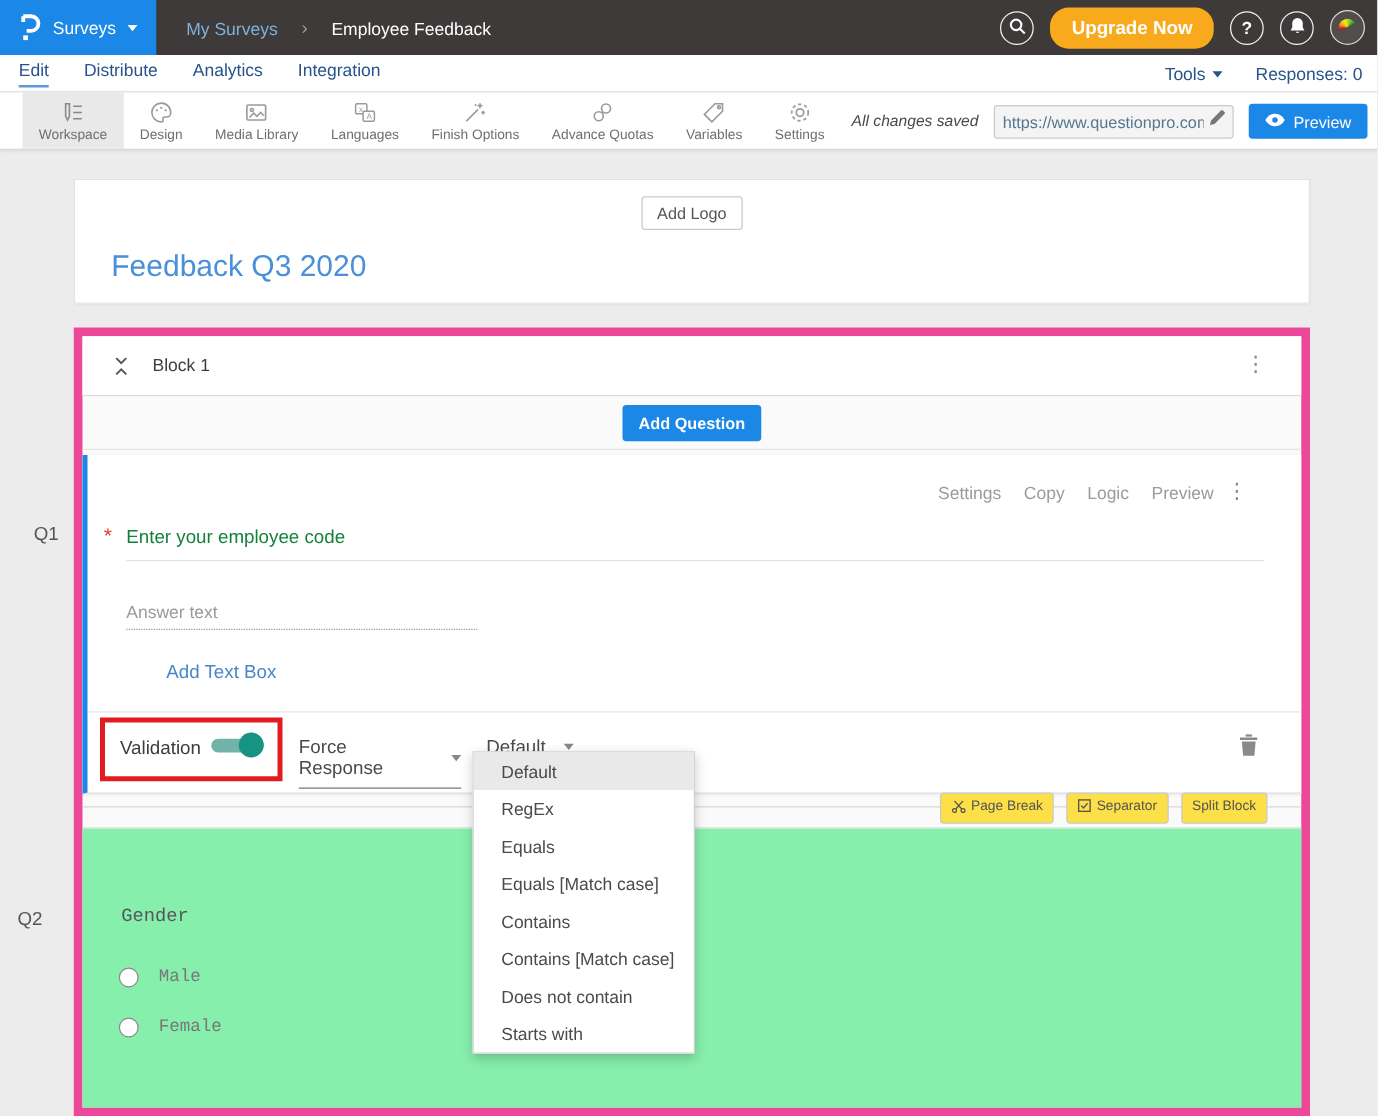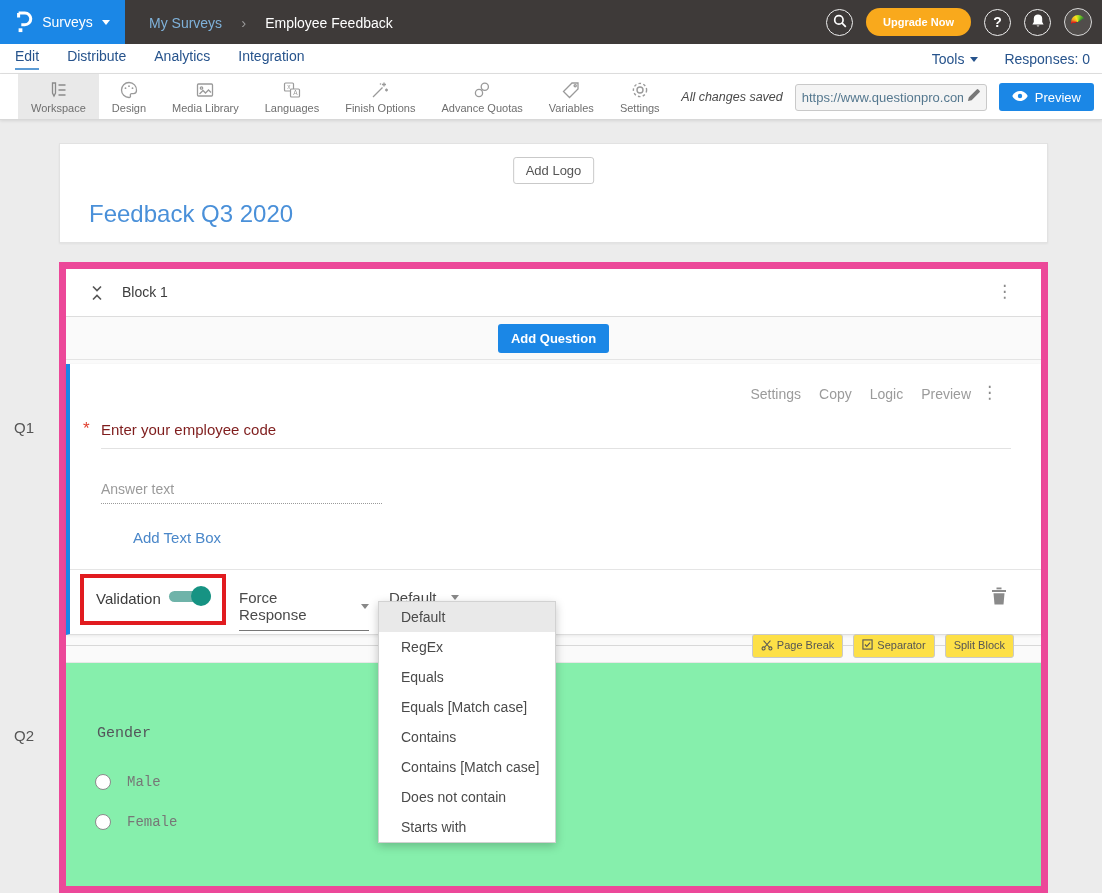--- a/index.html
+++ b/index.html
@@ -18,21 +18,21 @@
                       border-right:4px solid transparent; border-top:5px solid #fff; }
   .breadcrumb { display:flex; align-items:flex-end; gap:19px; margin-left:24px; font-size:14px; }
   .bc-parent { color:#7fb1d9; cursor:pointer; }
   .bc-sep { color:#9a9a9a; font-size:15px; }
   .bc-current { color:#fff; }
   .topbar-right { position:absolute; right:10px; top:0; height:44px; display:flex;
                   align-items:center; gap:13px; }
   .circle-btn { width:27px; height:27px; border:1.5px solid #efefef; border-radius:50%;
                 display:flex; align-items:center; justify-content:center; color:#fff;
                 font-size:14px; font-weight:bold; cursor:pointer; background:transparent; }
-  .upgrade-btn { background:#f9a91c; color:#fff; font-size:11px; font-weight:bold; border:none;
+  .upgrade-btn { background:#f9a91c; color:#fff; font-size:15px; font-weight:bold; border:none;
                  border-radius:15px; padding:8px 17px; cursor:pointer; font-family:inherit; }
   .avatar { width:28px; height:28px; border-radius:50%; border:1.5px solid #d8d8d8;
             background:#514d4b; position:relative; overflow:hidden; cursor:pointer; }
   .avatar-rainbow { position:absolute; left:6px; top:6px; width:14px; height:14px; border-radius:50%;
             background:conic-gradient(from 255deg,#d0021b,#f5a623,#f8e71c,#7ed321,#2e7d32 165deg,rgba(0,0,0,0) 165deg); }
 
   
   .tabbar { position:absolute; left:0; top:44px; width:100%; height:30px; background:#fff;
             border-bottom:1px solid #e0e0e0; display:flex; align-items:center;
             padding-left:15px; gap:28px; font-size:14px; color:#26538c; }
@@ -87,21 +87,21 @@
 
   
   .q1-card { position:absolute; left:0; top:95px; right:0; height:271px; background:#fff;
              border-bottom:1px solid #ddd; border-left:4px solid #1b87e6;
              box-shadow:0 1px 3px rgba(0,0,0,.07); }
   .q-menu { position:absolute; top:22px; right:70px; display:flex; gap:18px; font-size:14px;
             color:#9b9b9b; }
   .q-menu span { cursor:pointer; }
   .q1-kebab { position:absolute; right:43px; top:20px; }
   .req-star { position:absolute; left:13px; top:55px; color:#e03e2d; font-size:17px; }
-  .q-text { position:absolute; left:31px; top:57px; font-size:15px; color:#7f1d1d; cursor:text; }
+  .q-text { position:absolute; left:31px; top:57px; font-size:15px; color:#15803d; cursor:text; }
   .q-underline { position:absolute; left:31px; right:30px; top:84px; border-bottom:1px solid #e2e2e2; }
   .answer-ph { position:absolute; left:31px; top:117px; font-size:14px; color:#9a9a9a; }
   .answer-dotted { position:absolute; left:31px; top:139px; width:281px; border-bottom:1px dotted #9a9a9a; }
   .add-textbox { position:absolute; left:63px; top:165px; font-size:15px; color:#4a87c9; cursor:pointer; }
   .validation-row { position:absolute; left:0; right:0; top:205px; bottom:0; border-top:1px solid #e5e5e5; }
   .annotation-box { position:absolute; left:10px; top:4px; width:146px; height:51px;
                     border:4px solid #e11b1f; z-index:5; pointer-events:none; }
   .validation-label { position:absolute; left:26px; top:20px; font-size:15px; color:#3c3c3c; }
   .toggle { position:absolute; left:99px; top:16px; width:42px; height:20px; cursor:pointer; }
   .toggle-track { position:absolute; left:0; top:5px; width:42px; height:11px; border-radius:6px;
@@ -129,21 +129,21 @@
              border-top:1px solid #e8e8e8;font-family:Liberation Mono, monospace; }
   .q2-title { position:absolute; left:31px; top:62px; font-size:15px; color:#54565b; cursor:text; }
   .radio-row { position:absolute; left:29px; display:flex; align-items:center; gap:16px; }
   .radio-row.male { top:111px; }
   .radio-row.female { top:151px; }
   .radio-circle { width:16px; height:16px; border-radius:50%; border:1px solid #8a8a8a;
                   background:#fff; cursor:pointer; flex:0 0 auto; }
   .radio-label { font-size:14px; color:#777; }
 
   .q-label { position:absolute; font-size:15px; color:#555; }
-  .q1-label { left:14px; top:419px; }
+  .q1-label { left:27px; top:419px; }
   .q2-label { left:14px; top:727px; }
 
   
   .dropdown { position:absolute; left:378px; top:601px; width:178px; background:#fff;
               border:1px solid #d2d2d2; box-shadow:0 3px 9px rgba(0,0,0,.22); z-index:50; }
   .dd-item { height:30px; line-height:30px; padding-left:22px; font-size:14px; color:#4a4a4a;
              cursor:pointer; }
   .dd-item.selected { background:#e9e9e9; }
 </style>
 </head>

